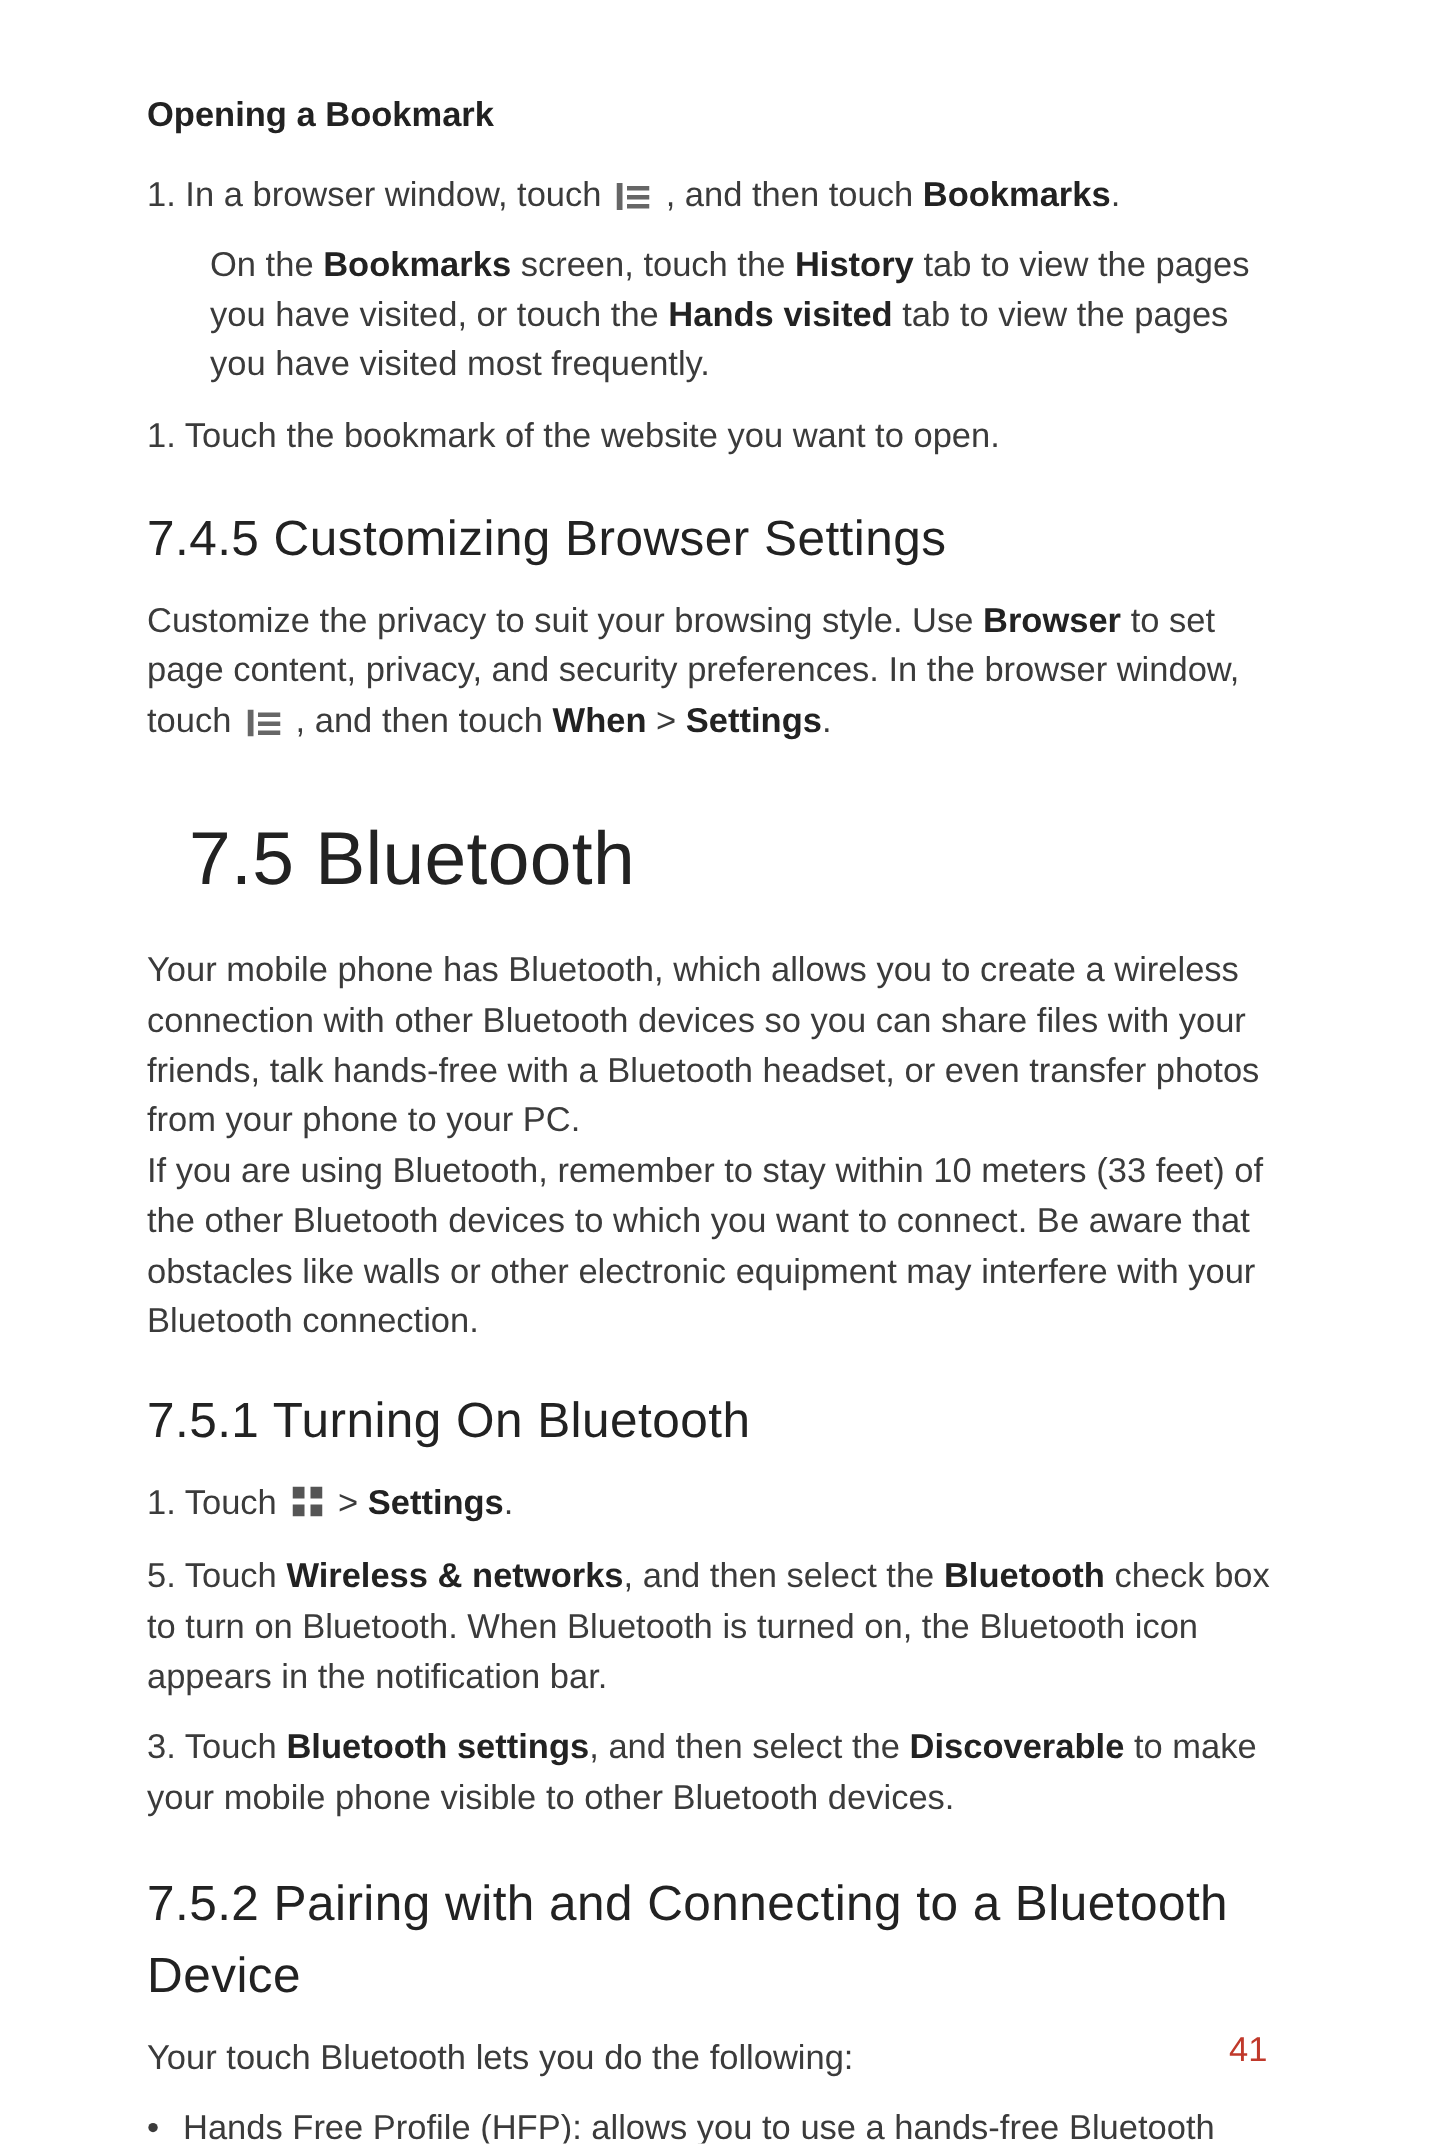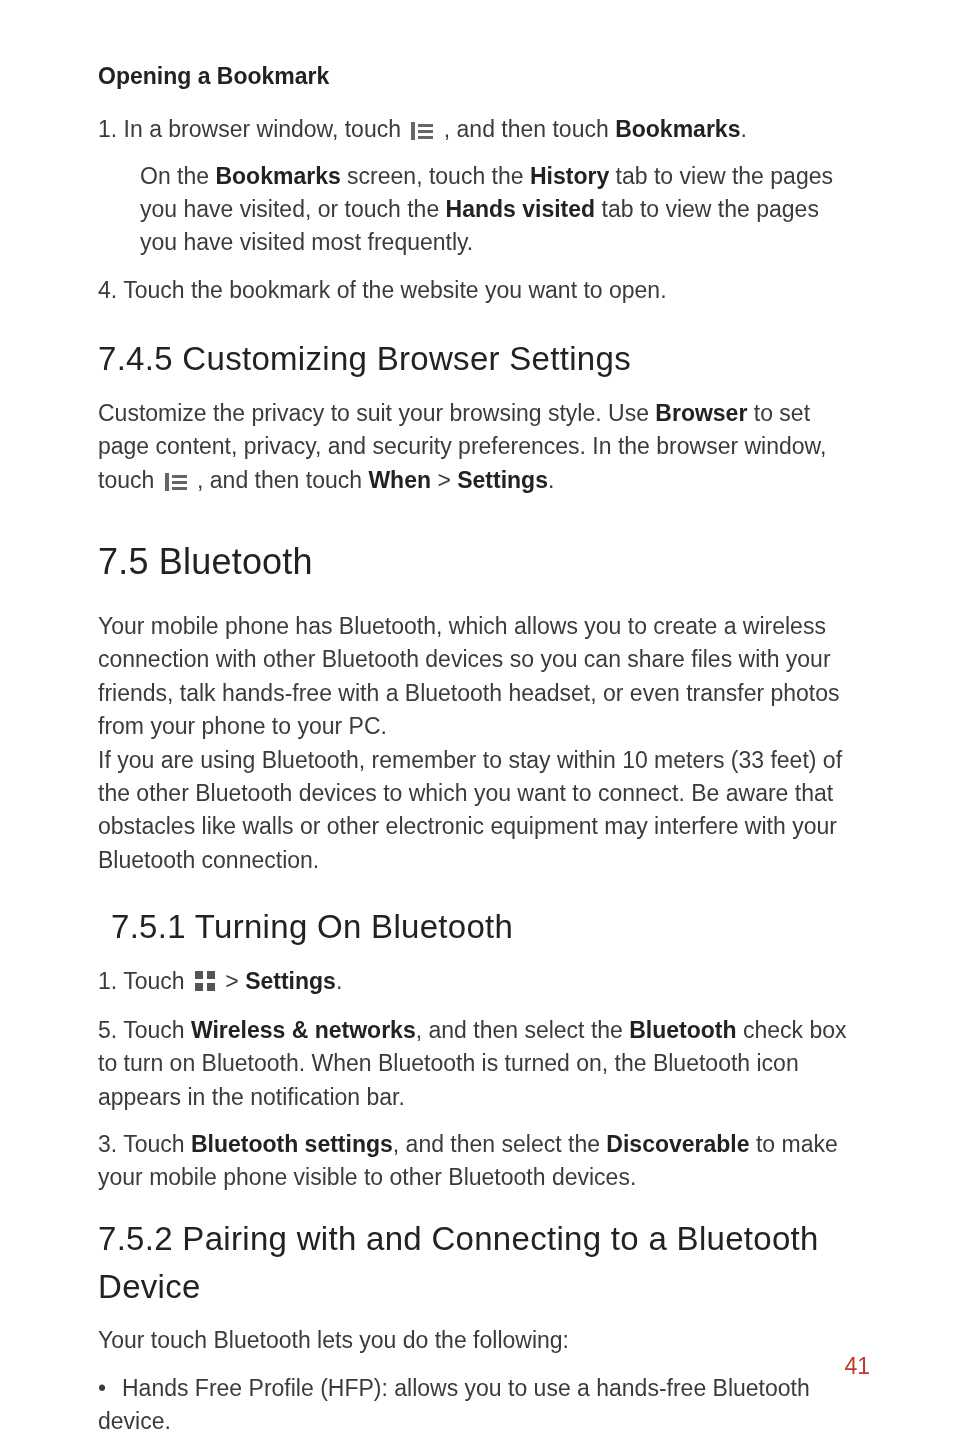--- a/index.html
+++ b/index.html
@@ -31,26 +31,27 @@
   }
   .h3 {
     font-size: 33px;
     font-weight: normal;
     color: #222;
     margin-top: 32px;
     margin-bottom: 14px;
     letter-spacing: 0.3px;
   }
   .h2 {
-    font-size: 36px;
+    font-size: 50px;
     font-weight: normal;
     color: #222;
     margin-top: 36px;
     margin-bottom: 22px;
     letter-spacing: 0.2px;
+    margin-left: 28px;
   }
   .para {
     font-size: 23px;
     margin-bottom: 0;
   }
   .list-item {
     font-size: 23px;
     margin-bottom: 14px;
   }
   .bullet-row {
@@ -68,46 +69,46 @@
     margin: 0 4px;
   }
   .icon-apps {
     display: inline-block;
     vertical-align: -2px;
     margin: 0 4px;
   }
   .page-num {
     position: absolute;
     bottom: 46px;
-    right: 84px;
+    right: 109px;
     font-size: 23px;
     color: #c0392b;
   }
   .sec745 { margin-top: 28px; }
-  .sec751 { margin-top: 26px; margin-left: 13px; }
+  .sec751 { margin-top: 26px; }
 </style>
 </head>
 <body>
 
 <div class="h4">Opening a Bookmark</div>
 
 <div class="body-text ol1">
   <span>1. In a browser window, touch </span><span class="icon-menu"><svg width="22" height="18" viewBox="0 0 22 18">
         <rect x="0" y="0" width="4" height="18" fill="#666"></rect>
         <rect x="7" y="2" width="15" height="3" fill="#666"></rect>
         <rect x="7" y="8" width="15" height="3" fill="#666"></rect>
         <rect x="7" y="14" width="15" height="3" fill="#666"></rect>
       </svg></span><span> , and then touch </span><span class="bold">Bookmarks</span><span>.</span>
 </div>
 
 <div class="indent-block">
   <span>On the </span><span class="bold">Bookmarks</span><span> screen, touch the </span><span class="bold">History</span><span> tab to view the pages you have visited, or touch the </span><span class="bold">Hands visited</span><span> tab to view the pages you have visited most frequently.</span>
 </div>
 
-<div class="body-text">4. Touch the bookmark of the website you want to open.</div>
+<div class="body-text">1. Touch the bookmark of the website you want to open.</div>
 
 <div class="h3 sec745">7.4.5  Customizing Browser Settings</div>
 
 <div class="para">
   <span>Customize the privacy to suit your browsing style. Use </span><span class="bold">Browser</span><span> to set page content, privacy, and security preferences. In the browser window, touch </span><span class="icon-menu"><svg width="22" height="18" viewBox="0 0 22 18">
         <rect x="0" y="0" width="4" height="18" fill="#666"></rect>
         <rect x="7" y="2" width="15" height="3" fill="#666"></rect>
         <rect x="7" y="8" width="15" height="3" fill="#666"></rect>
         <rect x="7" y="14" width="15" height="3" fill="#666"></rect>
       </svg></span><span> , and then touch </span><span class="bold">When</span><span> &gt; </span><span class="bold">Settings</span><span>.</span>
@@ -131,21 +132,21 @@
 
 <div class="list-item" style="margin-bottom:0;">
   <span>5. Touch </span><span class="bold">Wireless &amp; networks</span><span>, and then select the </span><span class="bold">Bluetooth</span><span> check box to turn on Bluetooth. When Bluetooth is turned on, the Bluetooth icon appears in the notification bar.</span>
 </div>
 <div style="height:14px;"></div>
 
 <div class="list-item" style="margin-bottom:12px;">
   <span>3. Touch </span><span class="bold">Bluetooth settings</span><span>, and then select the </span><span class="bold">Discoverable</span><span> to make your mobile phone visible to other Bluetooth devices.</span>
 </div>
 
-<div class="h3" style="margin-top:20px;">7.5.2  Pairing with and Connecting to a Bluetooth Device</div>
+<div class="h3" style="margin-top:30px;">7.5.2  Pairing with and Connecting to a Bluetooth Device</div>
 
 <div class="para" style="margin-bottom:14px;">Your touch Bluetooth lets you do the following:</div>
 
 <div class="bullet-row">
   <span class="bullet-dot">•</span><span>Hands Free Profile (HFP): allows you to use a hands-free Bluetooth device.</span>
 </div>
 
 <div class="page-num">41</div>
 
 </body></html>

